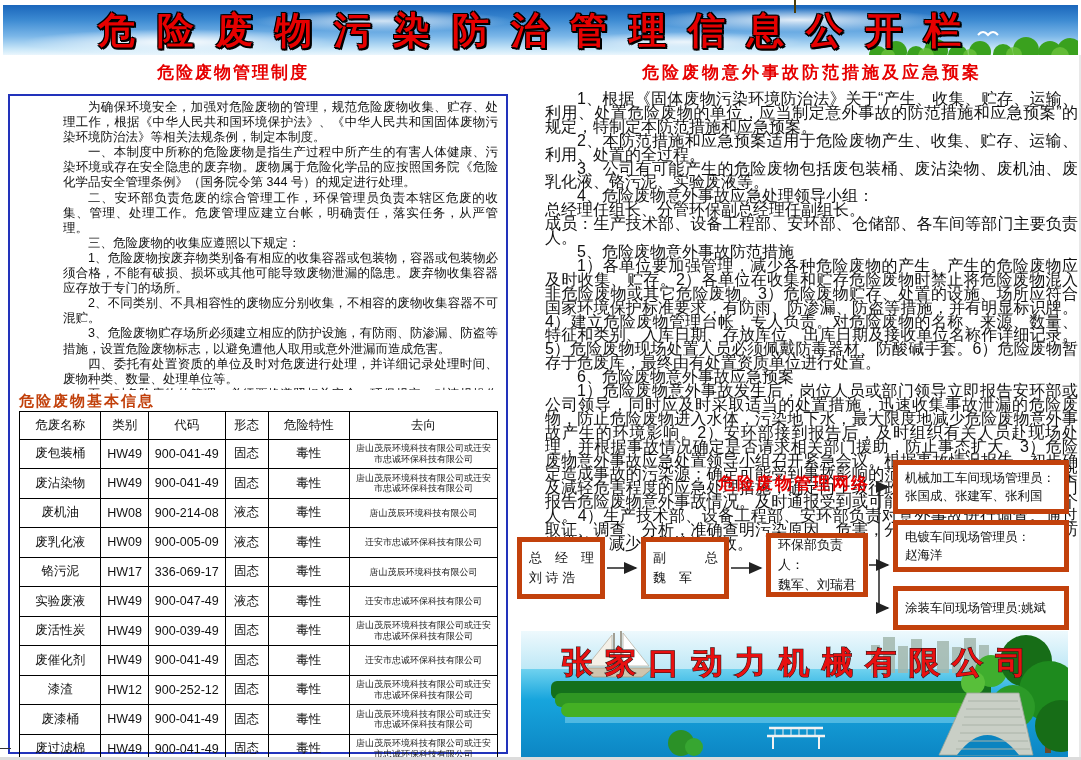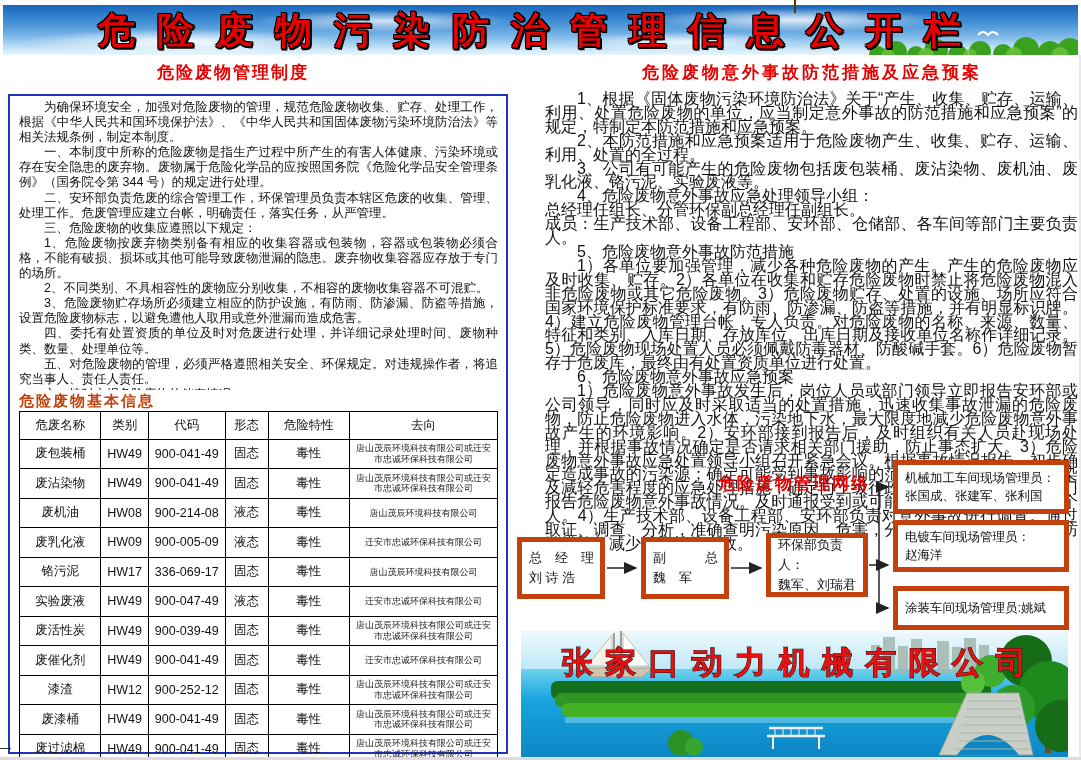--- a/index.html
+++ b/index.html
@@ -21,21 +21,21 @@
        text-shadow:2px 2px 0 #000,-1px -1px 0 #000,1px -1px 0 #000,-1px 1px 0 #000,2px 0 0 #000,0 2px 0 #000;}
   .fold{position:absolute;left:794px;top:0;width:2px;height:13px;background:#4a3c08;z-index:5;}
 
   
   .sec-title{font-size:17px;font-weight:bold;color:#e60000;letter-spacing:2px;text-align:center;}
 
   
   .lt{position:absolute;left:8px;top:61px;width:450px;}
   .lbox{position:absolute;left:8px;top:94px;width:500px;height:660px;box-sizing:border-box;
         border:2px solid #2233bb;padding:4px 8px 0 9px;background:#fff;}
-  .paras{max-height:290px;overflow:hidden;}
+  .paras{max-height:290px;overflow:hidden;margin-left:44px;}
   .para{margin:0;font-size:12.5px;line-height:15.1px;text-align:justify;text-indent:2em;
         word-break:break-all;}
   .para.flush{text-indent:0;}
   .tbl-title{font-size:15px;font-weight:bold;color:#c2410c;letter-spacing:2px;
         text-align:left;height:21px;line-height:21px;}
   table.hw{border-collapse:collapse;width:100%;table-layout:fixed;}
   table.hw th,table.hw td{border:1px solid #000;text-align:center;vertical-align:middle;
         font-size:12.5px;font-weight:normal;height:26.5px;padding:0;overflow:hidden;}
   table.hw td.c-dest{font-size:9px;line-height:10.5px;color:#222;padding:1px 3px;}
 

